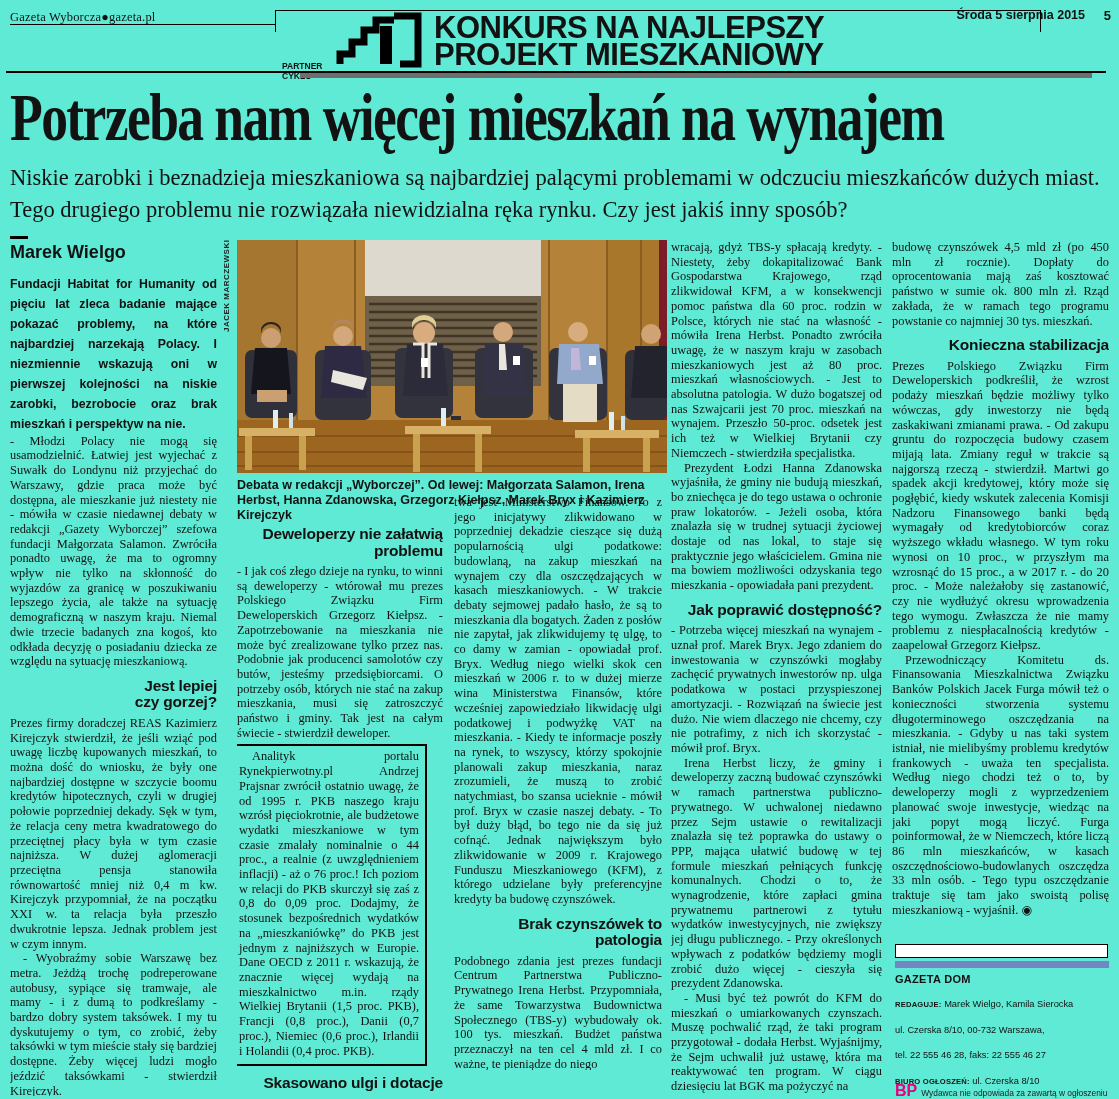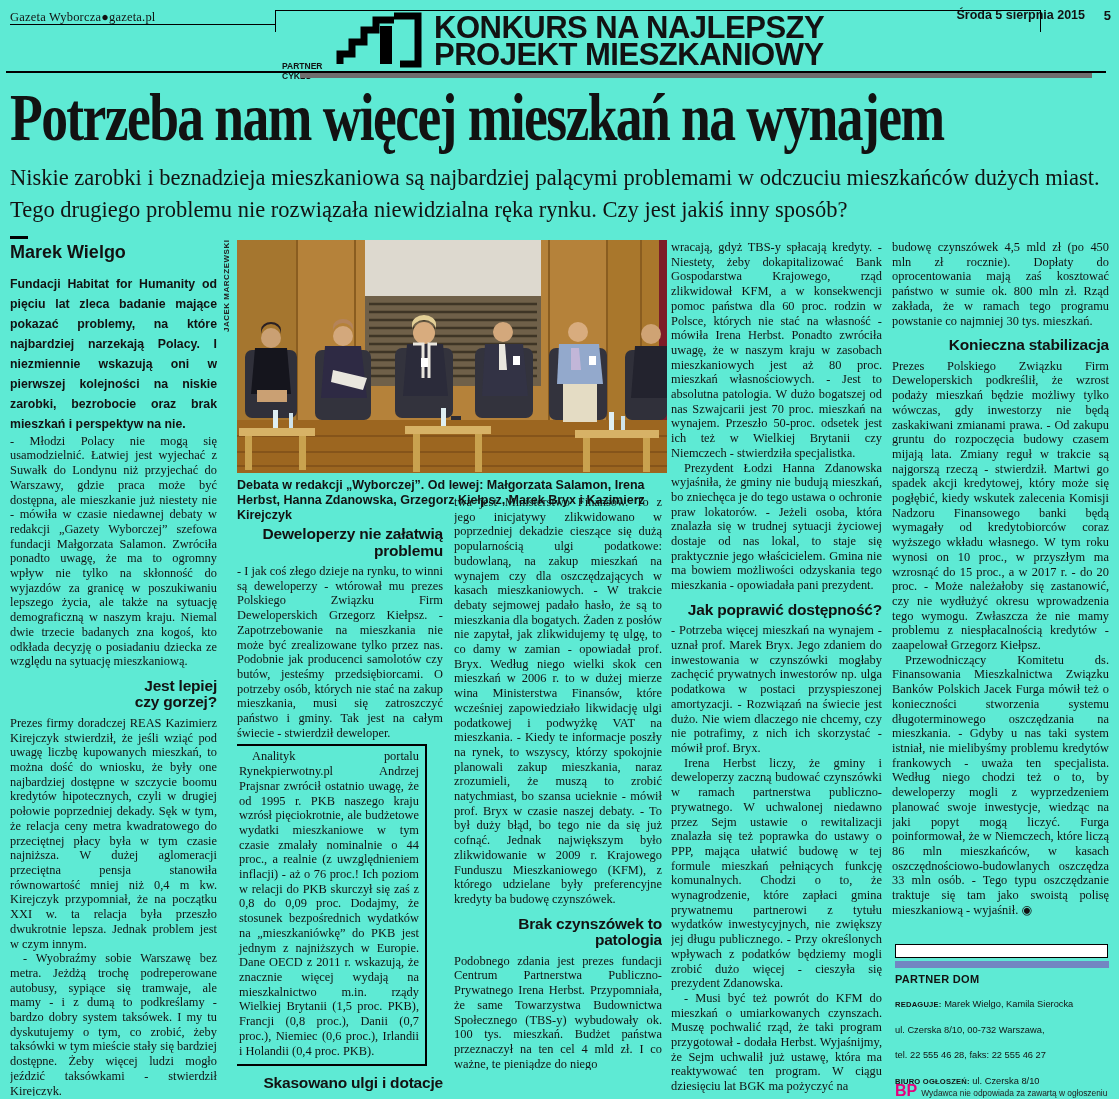--- a/index.html
+++ b/index.html
@@ -213,21 +213,21 @@
   <div class="abs textcol col5">
     <p>budowę czynszówek 4,5 mld zł (po 450 mln zł rocznie). Dopłaty do oprocentowania mają zaś kosztować państwo w sumie ok. 800 mln zł. Rząd zakłada, że w ramach tego programu powstanie co najmniej 30 tys. mieszkań.</p>
     <h3 class="colhead">Konieczna stabilizacja</h3>
     <p>Prezes Polskiego Związku Firm Deweloperskich podkreślił, że wzrost podaży mieszkań będzie możliwy tylko wówczas, gdy inwestorzy nie będą zaskakiwani zmianami prawa. - Od zakupu gruntu do rozpoczęcia budowy czasem mijają lata. Zmiany reguł w trakcie są najgorszą rzeczą - stwierdził. Martwi go spadek akcji kredytowej, który może się pogłębić, kiedy wskutek zalecenia Komisji Nadzoru Finansowego banki będą wymagały od kredytobiorców coraz wyższego wkładu własnego. W tym roku wynosi on 10 proc., w przyszłym ma wzrosnąć do 15 proc., a w 2017 r. - do 20 proc. - Może należałoby się zastanowić, czy nie wydłużyć okresu wprowadzenia tego wymogu. Zwłaszcza że nie mamy problemu z niespłacalnością kredytów - zaapelował Grzegorz Kiełpsz.</p>
     <p class="ind">Przewodniczący Komitetu ds. Finansowania Mieszkalnictwa Związku Banków Polskich Jacek Furga mówił też o konieczności stworzenia systemu długoterminowego oszczędzania na mieszkania. - Gdyby u nas taki system istniał, nie mielibyśmy problemu kredytów frankowych - uważa ten specjalista. Według niego chodzi też o to, by deweloperzy mogli z wyprzedzeniem planować swoje inwestycje, wiedząc na jaki popyt mogą liczyć. Furga poinformował, że w Niemczech, które liczą 86 mln mieszkańców, w kasach oszczędnościowo-budowlanych oszczędza 33 mln osób. - Tego typu oszczędzanie traktuje się tam jako swoistą polisę mieszkaniową - wyjaśnił. ◉</p>
   </div>
 
   <div class="abs ad-box"></div>
   <div class="abs blue-bar"></div>
   <div class="abs gd">
-    <div class="gd-title">PARTNER DOM</div>
+    <div class="gd-title">GAZETA DOM</div>
     <div class="fline"><span class="flabel">REDAGUJE:</span> <span>Marek Wielgo, Kamila Sierocka</span></div>
     <div class="fline"><span class="flabel"></span><span>ul. Czerska 8/10, 00-732 Warszawa,</span></div>
     <div class="fline"><span class="flabel"></span><span>tel. 22 555 46 28, faks: 22 555 46 27</span></div>
     <div class="fline"><span class="flabel">BIURO OGŁOSZEŃ:</span> <span>ul. Czerska 8/10</span></div>
     <div class="fline"><span class="flabel">OGŁOSZENIA DROBNE:</span> <span>- tel. 22 555 55 55, faks: 22 555 54 44</span></div>
     <div class="fline"><span class="flabel">DZIAŁ SPRZEDAŻY:</span> <span>22 555 63 41, 22 555 63 49, 22 555 63 40</span></div>
     <div class="fline"><span class="flabel"></span><span>faks: 22 555 93 50</span></div>
     <div class="fline"><span class="flabel">WYDAWCA:</span> <span>Agora SA, ul. Czerska 8/10, 00-732 Warszawa;</span></div>
 
   </div>

